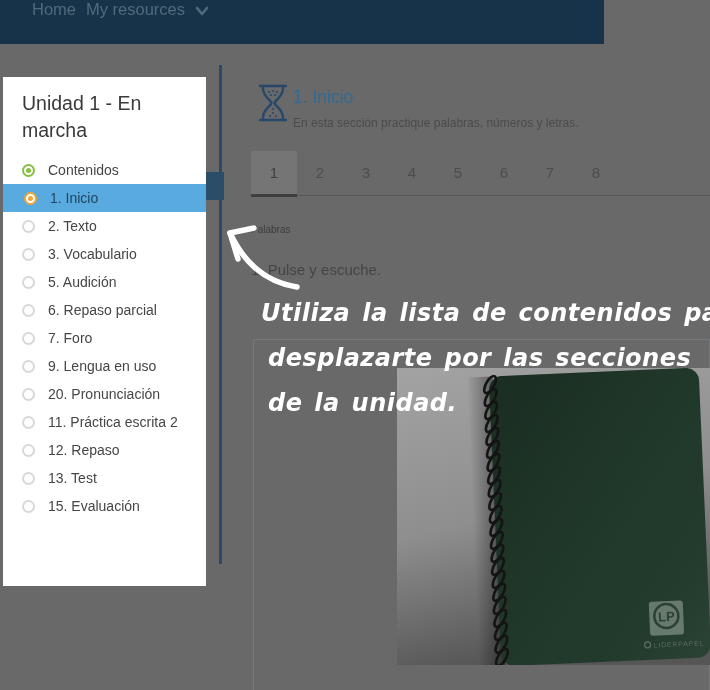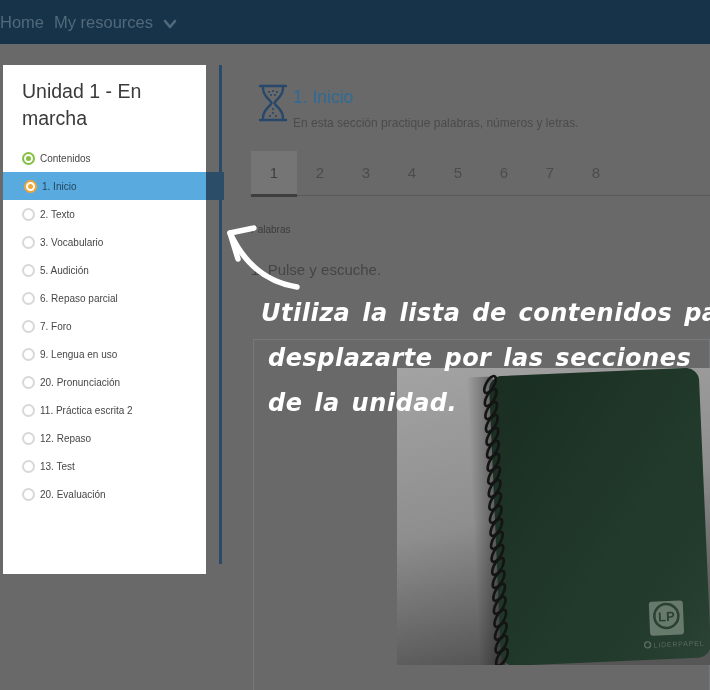--- a/index.html
+++ b/index.html
@@ -3,22 +3,22 @@
 <meta charset="utf-8">
 <style>
   * { box-sizing: border-box; }
   html,body { margin:0; padding:0; }
   body { font-family: "Liberation Sans", sans-serif; }
 
   .screen { position:relative; width:710px; height:690px; overflow:hidden;
             background:#696969; }
 
   
-  .navbar { position:absolute; top:0; left:0; width:710px; height:44px;
-            background:#17334a; display:flex; align-items:center; }
+  .navbar { position:absolute; top:0; left:0; width:604px; height:44px;
+            background:#17334a; display:flex; align-items:flex-start; padding-left:32px; }
   .nav-item { color:#51697a; font-size:16.5px; text-decoration:none; cursor:pointer;
               display:flex; align-items:center; }
   .nav-item + .nav-item { margin-left:10px; }
   .nav-item .chev { margin-left:10px; margin-top:3px; }
 
   
   .hourglass { position:absolute; left:255px; top:83px; }
   .section-title { position:absolute; left:293px; top:87px; font-size:17.5px;
                    color:#2e6b96; }
   .section-desc { position:absolute; left:293px; top:116px; font-size:12px;
@@ -36,27 +36,27 @@
   .subheading { position:absolute; left:251px; top:224px; font-size:10px; color:#3c3c3c; }
   .instruction { position:absolute; left:251px; top:261px; font-size:15px; color:#454545; }
 
   .exercise-box { position:absolute; left:253px; top:339px; width:457px; height:352px;
                   border:1px solid #76797b; }
 
   
   .photo { position:absolute; left:397px; top:368px; width:313px; height:297px; cursor:pointer; }
 
   
-  .panel { position:absolute; left:3px; top:65px; width:203px; height:509px;
+  .panel { position:absolute; left:3px; top:77px; width:203px; height:509px;
            background:#ffffff; padding:13px 0 0 19px; z-index:5; }
   .panel h2 { margin:0; font-size:19.5px; line-height:27px; font-weight:normal;
               color:#3a3a3a; width:155px; }
   .panel ul { margin:12px 0 0 0; padding:0; list-style:none; }
-  .panel li { height:28px; display:flex; align-items:center; gap:5px;
-              font-size:10px; color:#464646; cursor:pointer; }
+  .panel li { height:28px; display:flex; align-items:center; gap:13px;
+              font-size:14px; color:#464646; cursor:pointer; }
   .dot { width:13px; height:13px; border:2px solid #d8d8d8; border-radius:50%;
          position:relative; flex:none; background:#fff; }
   .dot::after { content:""; position:absolute; inset:2px; border-radius:50%; }
   li.done .dot { border-color:#84bf41; }
   li.done .dot::after { background:#84bf41; }
   li.active { background:#58aadf; color:#21475e; margin-left:-19px; padding-left:21px; }
   li.active .dot { border-color:#efa638; }
   li.active .dot::after { background:#efa638; }
 
   
@@ -238,21 +238,21 @@
       <li>
         <span class="dot"></span>
         <span>12. Repaso</span>
       </li>
       <li>
         <span class="dot"></span>
         <span>13. Test</span>
       </li>
       <li>
         <span class="dot"></span>
-        <span>20. Evaluación</span>
+        <span>15. Evaluación</span>
       </li>
     </ul>
   </div>
 
   <div class="tip">
     <div class="line">Utiliza la lista de contenidos para</div>
     <div class="line">desplazarte por las secciones</div>
     <div class="line">de la unidad.</div>
   </div>
 

